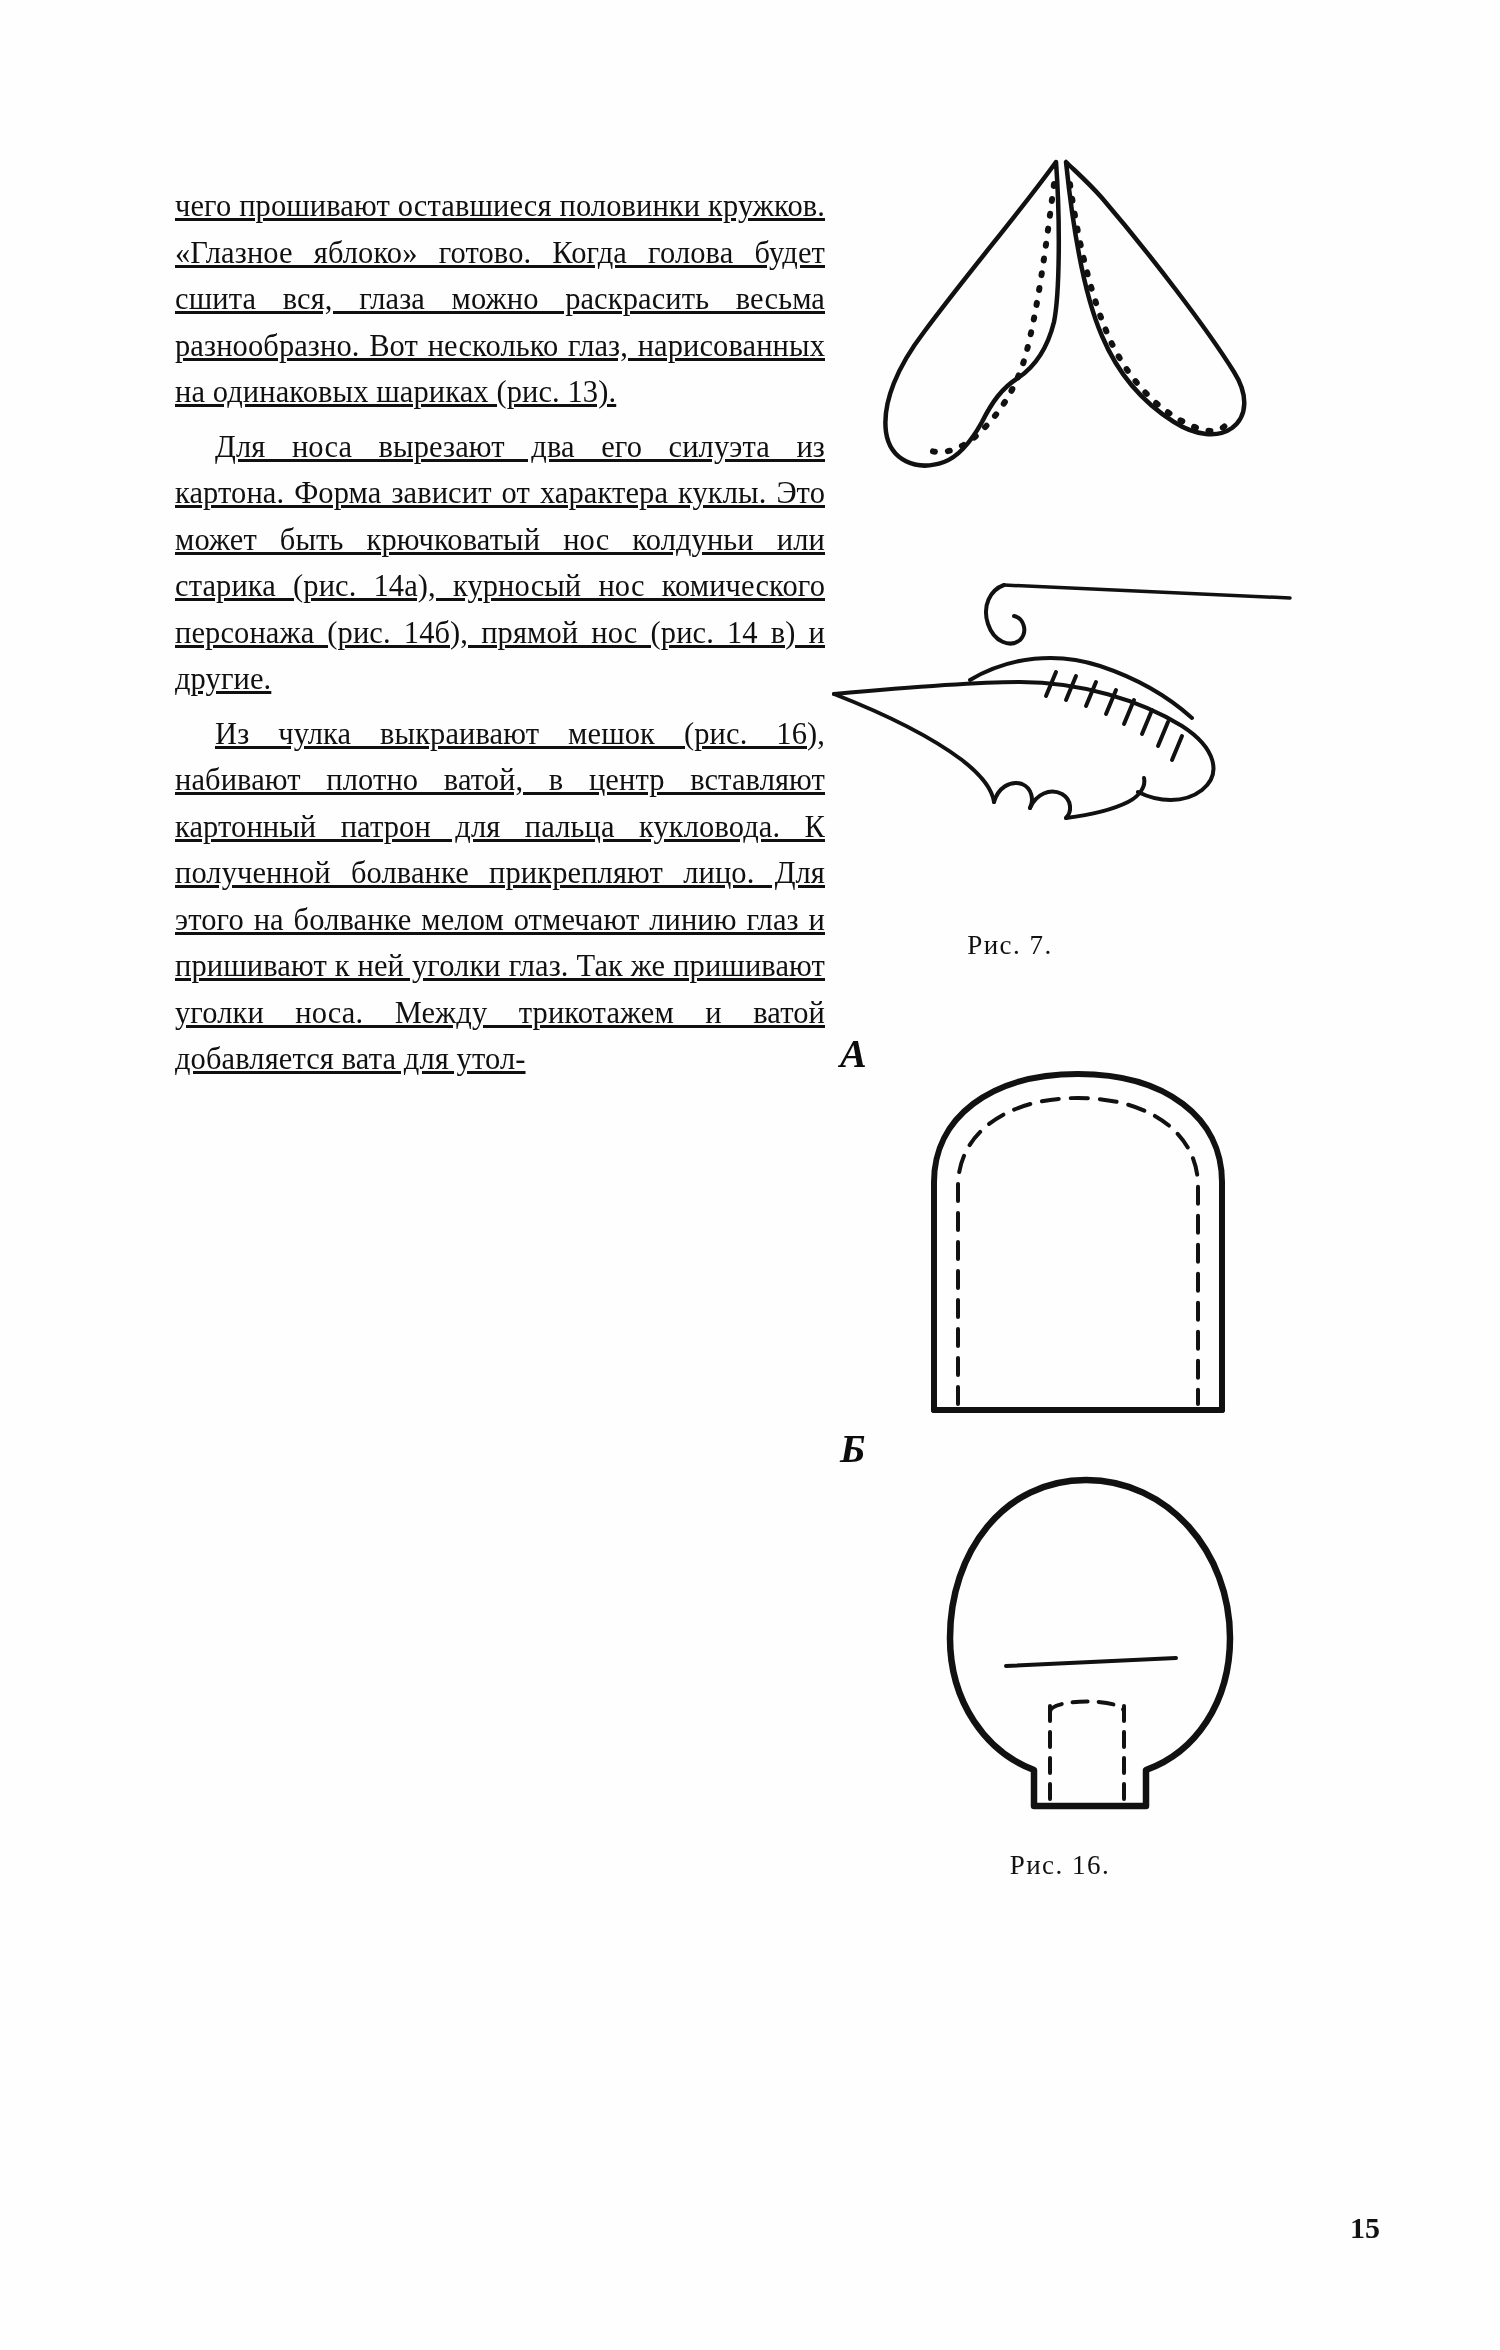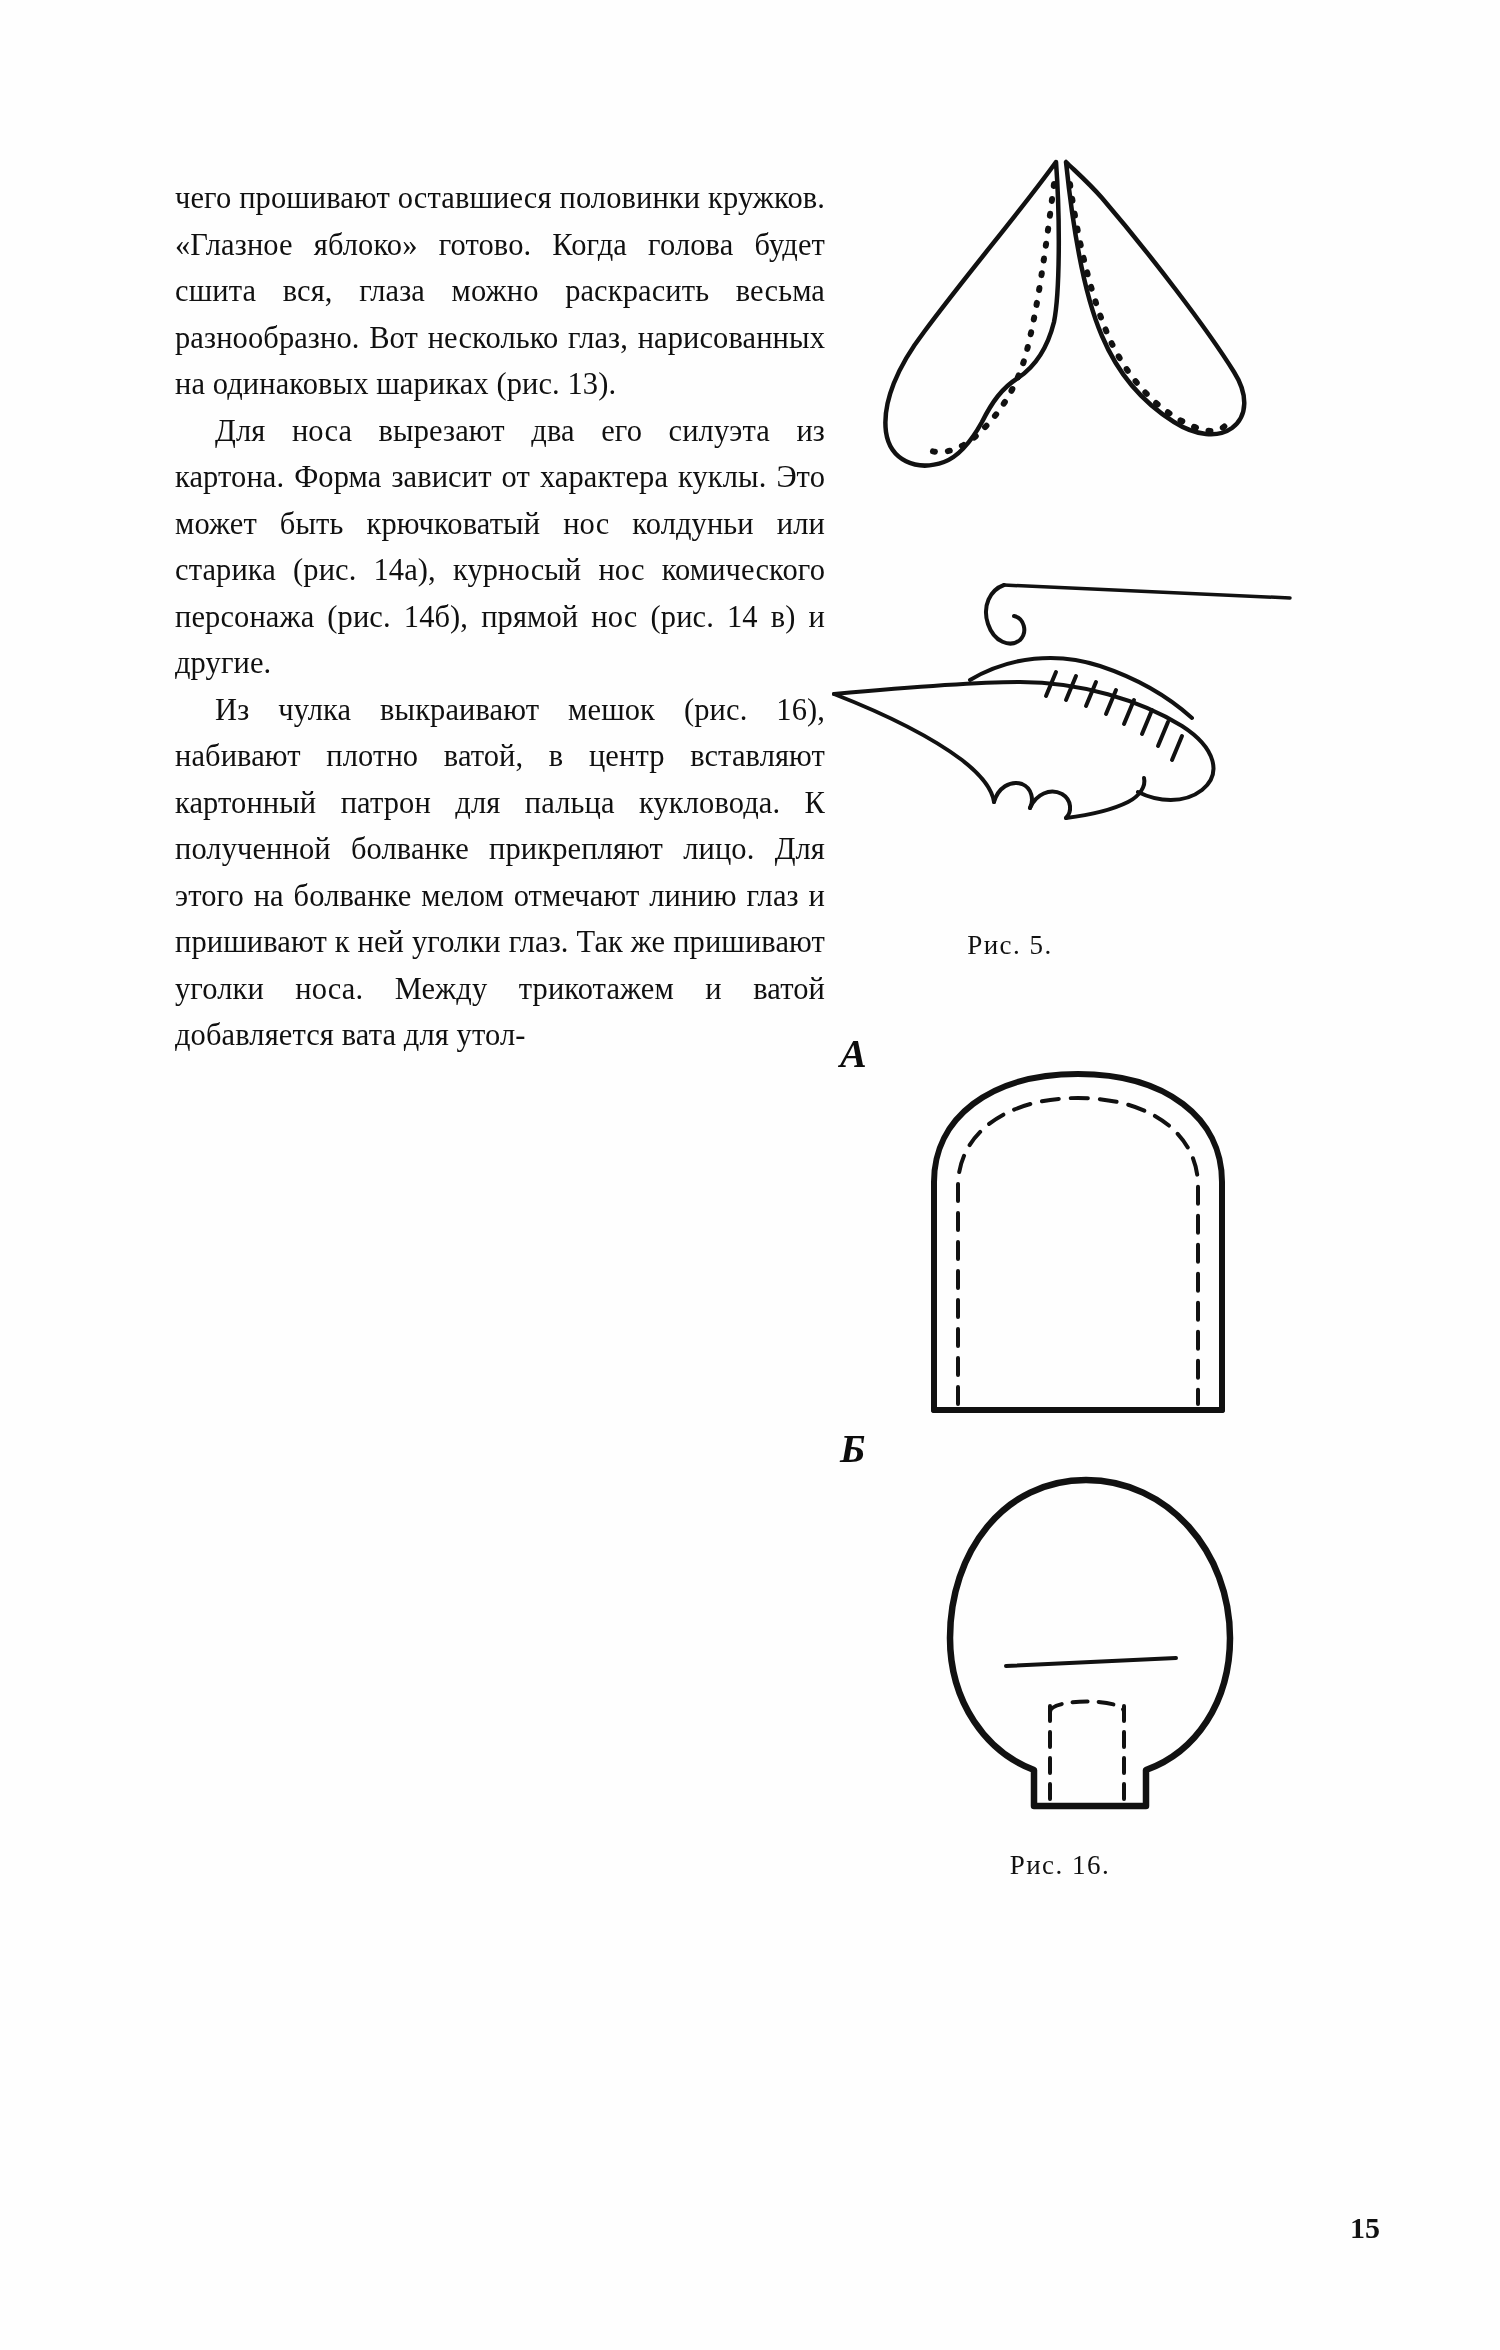--- a/index.html
+++ b/index.html
@@ -17,27 +17,28 @@
   }
 
   
   .text-column {
     position: absolute;
     left: 175px;
     top: 175px;
     width: 650px;
   }
   .para {
-    margin: 0 0 0 0;
+    margin: 8px 0 0 0;
     font-size: 30.5px;
     line-height: 46.5px;
     text-align: justify;
     text-justify: inter-word;
     color: #101010;
     letter-spacing: 0.1px;
+    text-decoration: underline;
   }
   .para.indent {
     text-indent: 40px;
   }
 
   
   .figures {
     position: absolute;
     left: 830px;
     top: 150px;
@@ -138,21 +139,21 @@
         <line x1="256" y1="126" x2="246" y2="150"></line>
         <line x1="276" y1="132" x2="266" y2="156"></line>
         <line x1="296" y1="140" x2="286" y2="164"></line>
         <line x1="314" y1="150" x2="304" y2="174"></line>
         <line x1="332" y1="160" x2="322" y2="184"></line>
         <line x1="348" y1="172" x2="338" y2="196"></line>
         <line x1="362" y1="186" x2="352" y2="210"></line>
       </g>
     </svg>
 
-    <div class="fig-caption fig15-caption">Рис. 5.</div>
+    <div class="fig-caption fig15-caption">Рис. 7.</div>
 
     <div class="panel-label label-a">А</div>
 
     <svg class="svg-abs" style="left:80px; top:910px;" width="360" height="370" viewBox="0 0 360 370">
       <g fill="none" stroke="#111" stroke-width="6" stroke-linejoin="round" stroke-linecap="round">
         <path d="M24 350 L24 122 C24 58 80 14 168 14 C256 14 312 58 312 122 L312 350"></path>
         <line x1="24" y1="350" x2="312" y2="350"></line>
       </g>
       <g fill="none" stroke="#111" stroke-width="4" stroke-dasharray="17 12" stroke-linecap="round">
         <path d="M48 344 L48 126 C48 74 96 38 168 38 C240 38 288 74 288 126 L288 344"></path>

